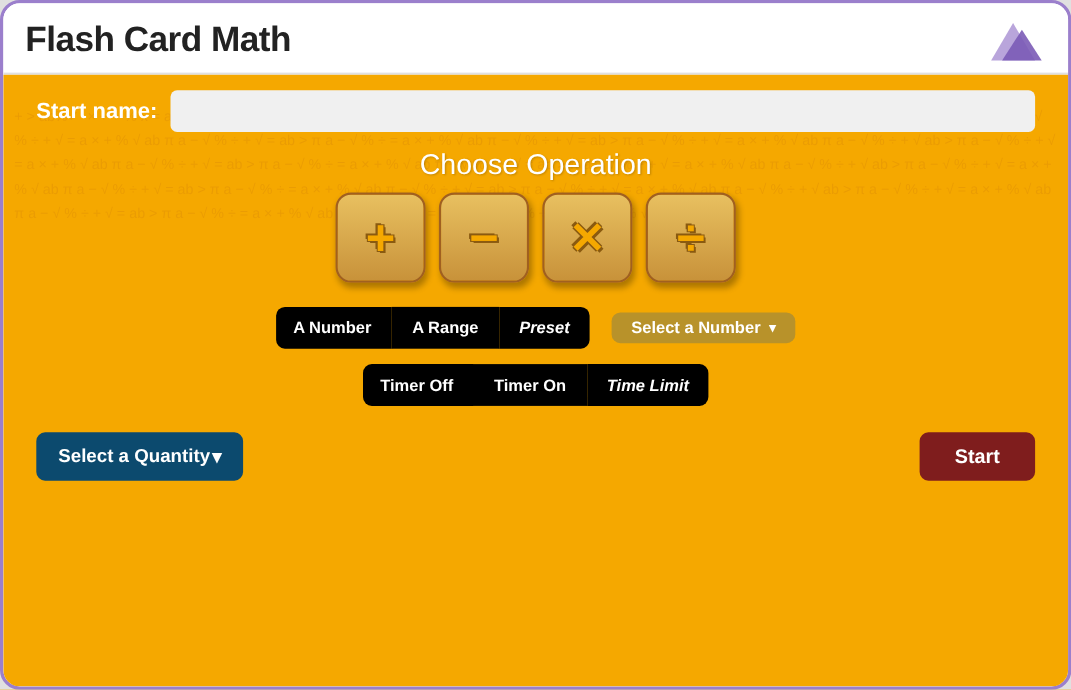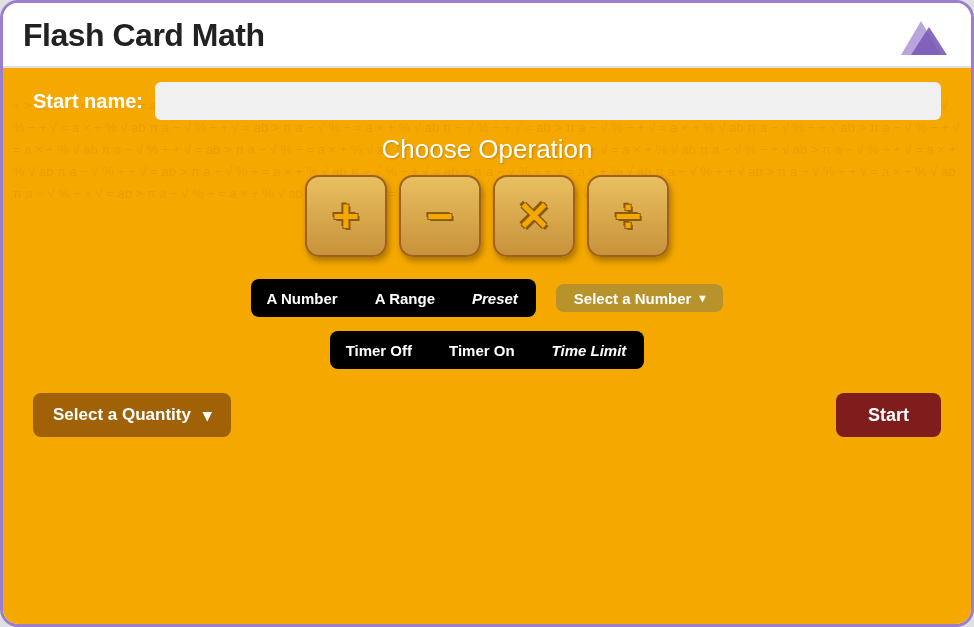--- a/index.html
+++ b/index.html
@@ -226,29 +226,29 @@
       justify-content: space-between;
       width: 100%;
       padding: 0 30px;
       margin-top: 24px;
     }
 
     .quantity-btn {
       height: 44px;
       padding: 0 20px;
       border: none;
-      background: #a16207;
+      background: #0c4a6e;
       color: white;
       font-size: 17px;
       font-weight: bold;
       cursor: pointer;
       border-radius: 8px;
       display: flex;
       align-items: center;
-      gap: 12px;
+      gap: 2px;
     }
 
     .start-btn {
       height: 44px;
       padding: 0 32px;
       border: none;
       background: #7f1d1d;
       color: white;
       font-size: 18px;
       font-weight: bold;

